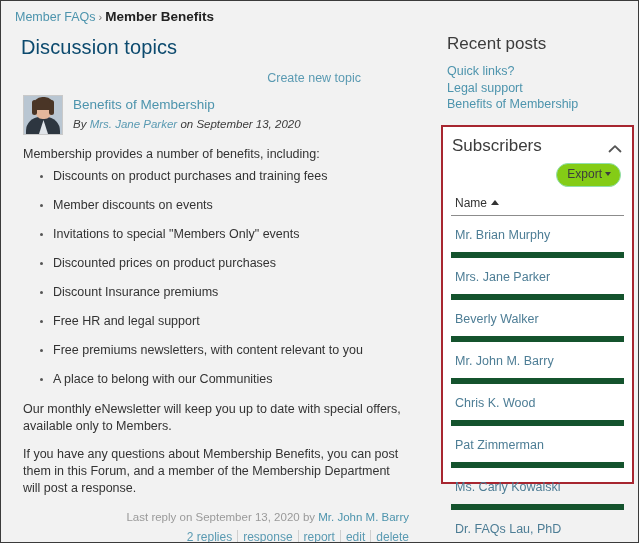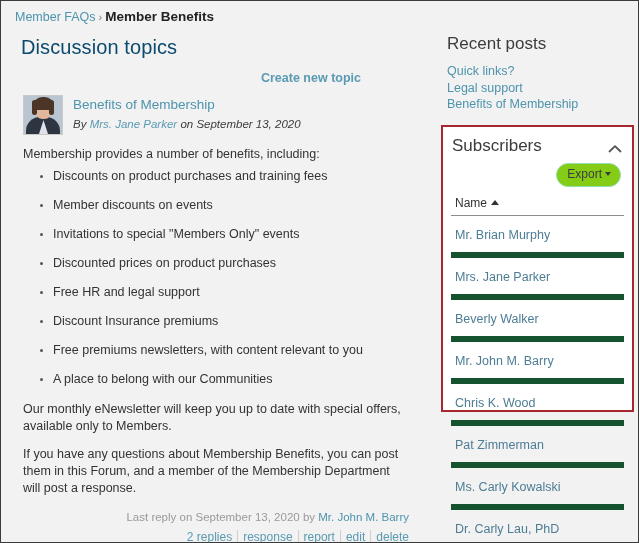--- a/index.html
+++ b/index.html
@@ -60,21 +60,20 @@
     margin: 0;
     padding: 7px 0 0 20px;
     font-size: 20px;
     font-weight: normal;
     color: #0c4a6e;
     letter-spacing: 0.1px;
   }
   .create-topic-row {
     text-align: right;
     padding: 9px 72px 0 0;
-    font-weight: bold;
   }
   .create-topic {
     color: #5a9ab2;
     font-size: 12.5px;
     text-decoration: none;
   }
 
   .topic-head {
     display: flex;
     align-items: flex-start;
@@ -257,21 +256,21 @@
     line-height: 16.5px;
     text-decoration: none;
   }
 
   
   .subs-highlight {
     position: absolute;
     left: 440px;
     top: 124px;
     width: 193px;
-    height: 287px;
+    height: 359px;
     box-sizing: border-box;
     border: 2px solid #a72630;
     background: #ffffff;
   }
   .subs-header {
     position: relative;
     padding: 9px 10px 0 9px;
   }
   .subs-title {
     margin: 0;
@@ -383,22 +382,22 @@
       </div>
     </div>
 
     <div class="body-text">
       <p>Membership provides a number of benefits, including:</p>
       <ul class="benefit-list">
         <li>Discounts on product purchases and training fees</li>
         <li>Member discounts on events</li>
         <li>Invitations to special "Members Only" events</li>
         <li>Discounted prices on product purchases</li>
+        <li>Discount Insurance premiums</li>
         <li>Free HR and legal support</li>
-        <li>Discount Insurance premiums</li>
         <li>Free premiums newsletters, with content relevant to you</li>
         <li>A place to belong with our Communities</li>
       </ul>
       <p>Our monthly eNewsletter will keep you up to date with special offers, available only to Members.</p>
       <p>If you have any questions about Membership Benefits, you can post them in this Forum, and a member of the Membership Department will post a response.</p>
     </div>
 
     <div class="last-reply">
       <span>Last reply on September 13, 2020 by</span>
       <a href="#">Mr. John M. Barry</a>
@@ -434,17 +433,17 @@
 
     <div class="subs-table">
       <div class="subs-colhead"><span>Name</span><span class="sort-asc"></span></div>
       <div class="subs-row"><a href="#">Mr. Brian Murphy</a></div>
       <div class="subs-row"><a href="#">Mrs. Jane Parker</a></div>
       <div class="subs-row"><a href="#">Beverly Walker</a></div>
       <div class="subs-row"><a href="#">Mr. John M. Barry</a></div>
       <div class="subs-row"><a href="#">Chris K. Wood</a></div>
       <div class="subs-row"><a href="#">Pat Zimmerman</a></div>
       <div class="subs-row"><a href="#">Ms. Carly Kowalski</a></div>
-      <div class="subs-row"><a href="#">Dr. Carly Lau, PhD</a></div>
+      <div class="subs-row"><a href="#">Dr. FAQs Lau, PhD</a></div>
     </div>
   </div>
 
 </div>
 
 </body></html>

